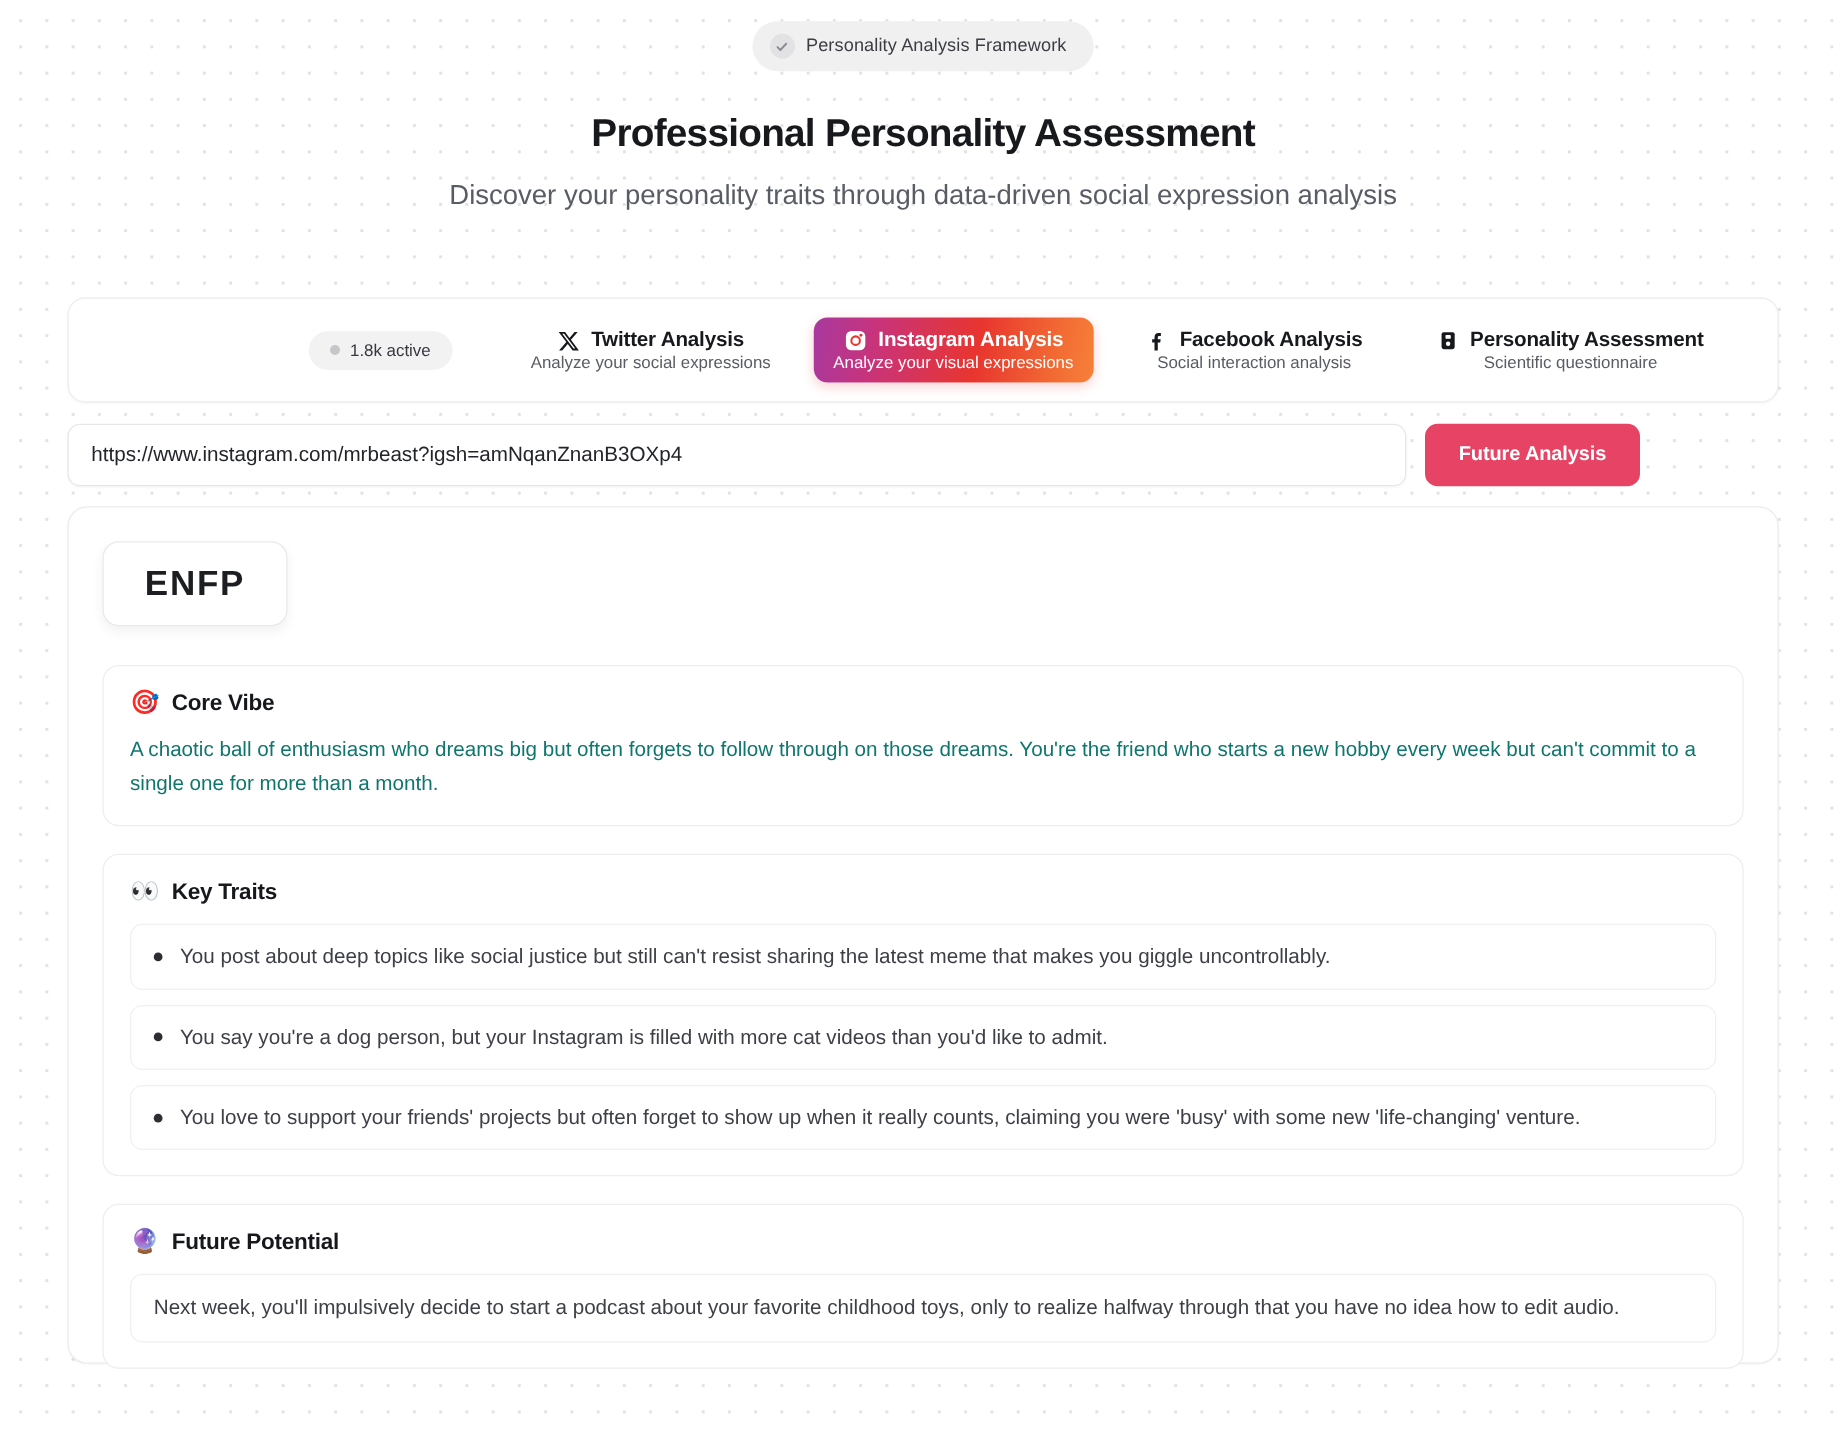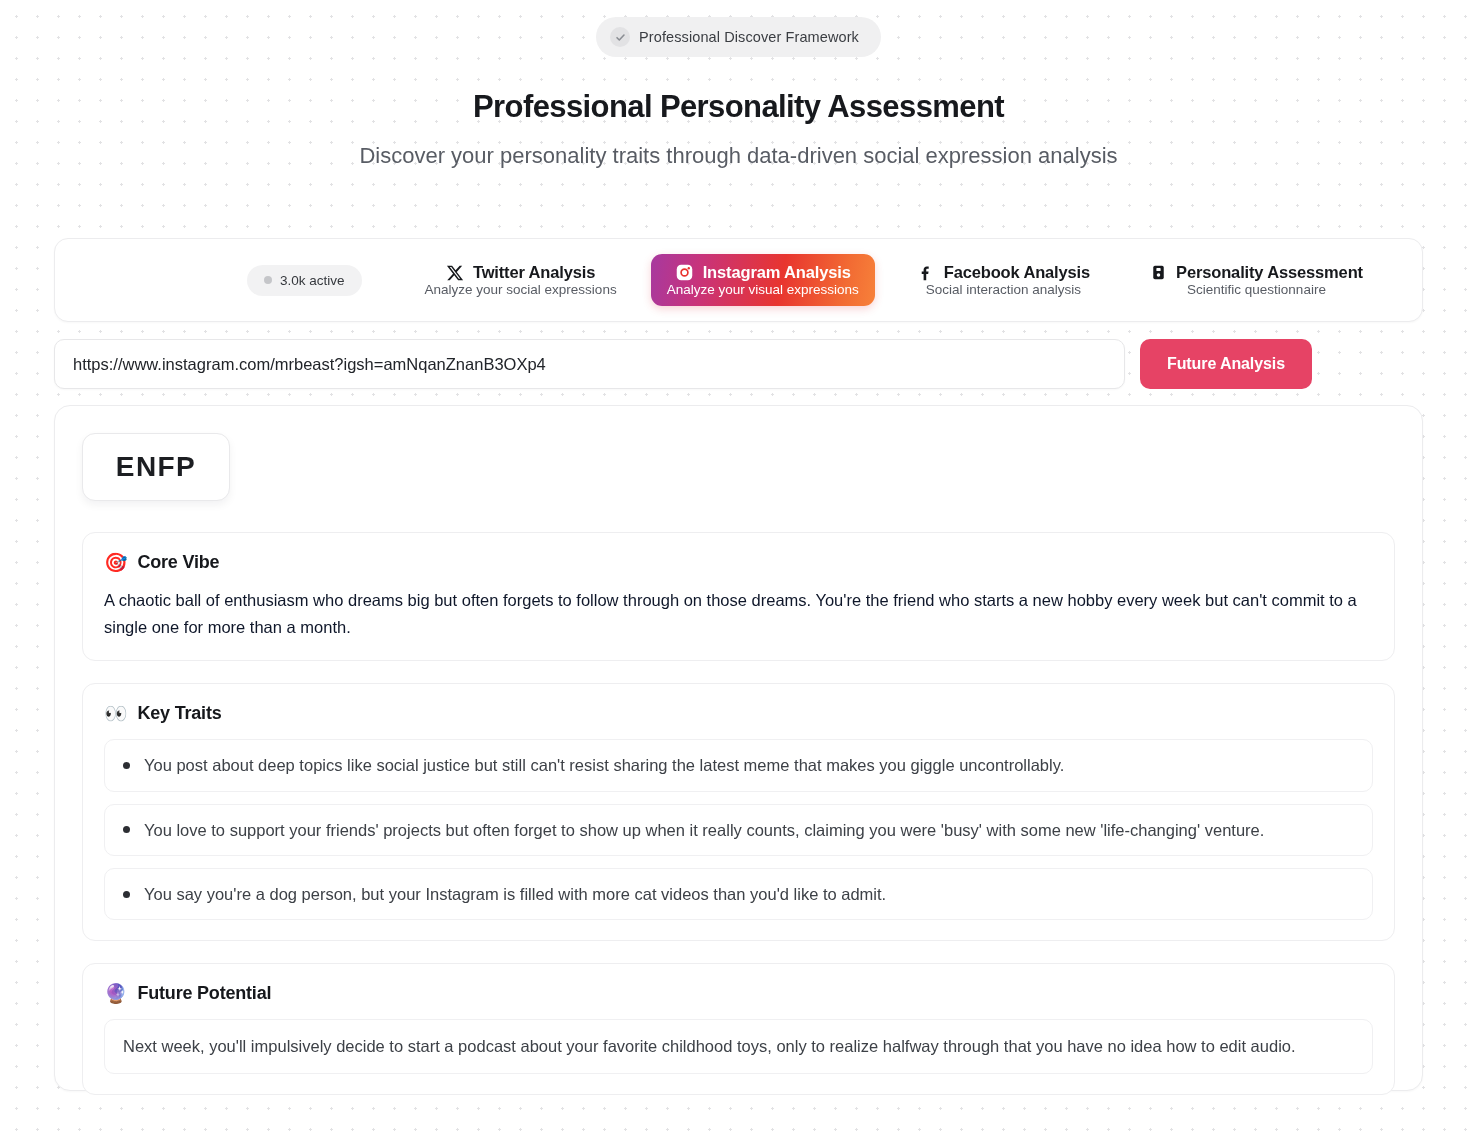--- a/index.html
+++ b/index.html
@@ -221,21 +221,21 @@
     font-size: 18px;
     font-weight: 700;
     color: #16181c;
     letter-spacing: -.2px;
   }
   .section-emoji { font-size: 19px; line-height: 1; }
   .section-body {
     margin-top: 14px;
     font-size: 16.5px;
     line-height: 1.62;
-    color: #0f172a;
+    color: #0f766e;
     max-width: 1272px;
   }
   .trait-list { margin-top: 15px; }
   .trait-item {
     display: flex;
     align-items: center;
     gap: 14px;
     border: 1px solid #f0f0f2;
     border-radius: 10px;
     padding: 14px 18px;
@@ -268,32 +268,32 @@
 </head>
 <body>
 
 <div class="framework-badge-wrap">
   <div class="framework-badge">
     <span class="check-circle">
       <svg width="11" height="11" viewBox="0 0 12 12" aria-hidden="true">
         <path d="M2.2 6.2 L4.7 8.7 L9.8 3.3" fill="none" stroke="#8a8d93" stroke-width="1.7" stroke-linecap="round" stroke-linejoin="round"></path>
       </svg>
     </span>
-    <span>Professional Discover Framework</span>
+    <span>Personality Analysis Framework</span>
   </div>
 </div>
 
 <h1 class="page-title">Professional Personality Assessment</h1>
 <p class="page-subtitle">Discover your personality traits through data-driven social expression analysis</p>
 
 <div class="selector-card">
 
   <div class="active-pill">
     <span class="active-dot"></span>
-    <span>3.0k active</span>
+    <span>1.8k active</span>
   </div>
 
   <div class="tabs">
 
     <button class="tab">
       <span class="tab-title">
         <span class="tab-icon">
           <svg width="18" height="18" viewBox="0 0 24 24" aria-hidden="true">
             <path fill="#16181c" d="M18.24 2.25h3.31l-7.23 8.26 8.5 11.24h-6.66l-5.21-6.82-5.97 6.82H1.66l7.73-8.83L1.25 2.25h6.83l4.71 6.23 5.45-6.23Zm-1.16 17.52h1.83L7.01 4.13H5.04l12.04 15.64Z"></path>
           </svg>
@@ -374,25 +374,25 @@
       <span class="section-emoji">👀</span>
       <span>Key Traits</span>
     </div>
     <div class="trait-list">
       <div class="trait-item">
         <span class="trait-bullet"></span>
         <span class="trait-text">You post about deep topics like social justice but still can't resist sharing the latest meme that makes you giggle uncontrollably.</span>
       </div>
       <div class="trait-item">
         <span class="trait-bullet"></span>
-        <span class="trait-text">You love to support your friends' projects but often forget to show up when it really counts, claiming you were 'busy' with some new 'life-changing' venture.</span>
+        <span class="trait-text">You say you're a dog person, but your Instagram is filled with more cat videos than you'd like to admit.</span>
       </div>
       <div class="trait-item">
         <span class="trait-bullet"></span>
-        <span class="trait-text">You say you're a dog person, but your Instagram is filled with more cat videos than you'd like to admit.</span>
+        <span class="trait-text">You love to support your friends' projects but often forget to show up when it really counts, claiming you were 'busy' with some new 'life-changing' venture.</span>
       </div>
     </div>
   </div>
 
   <div class="section-card">
     <div class="section-head">
       <span class="section-emoji">🔮</span>
       <span>Future Potential</span>
     </div>
     <div class="future-box">

